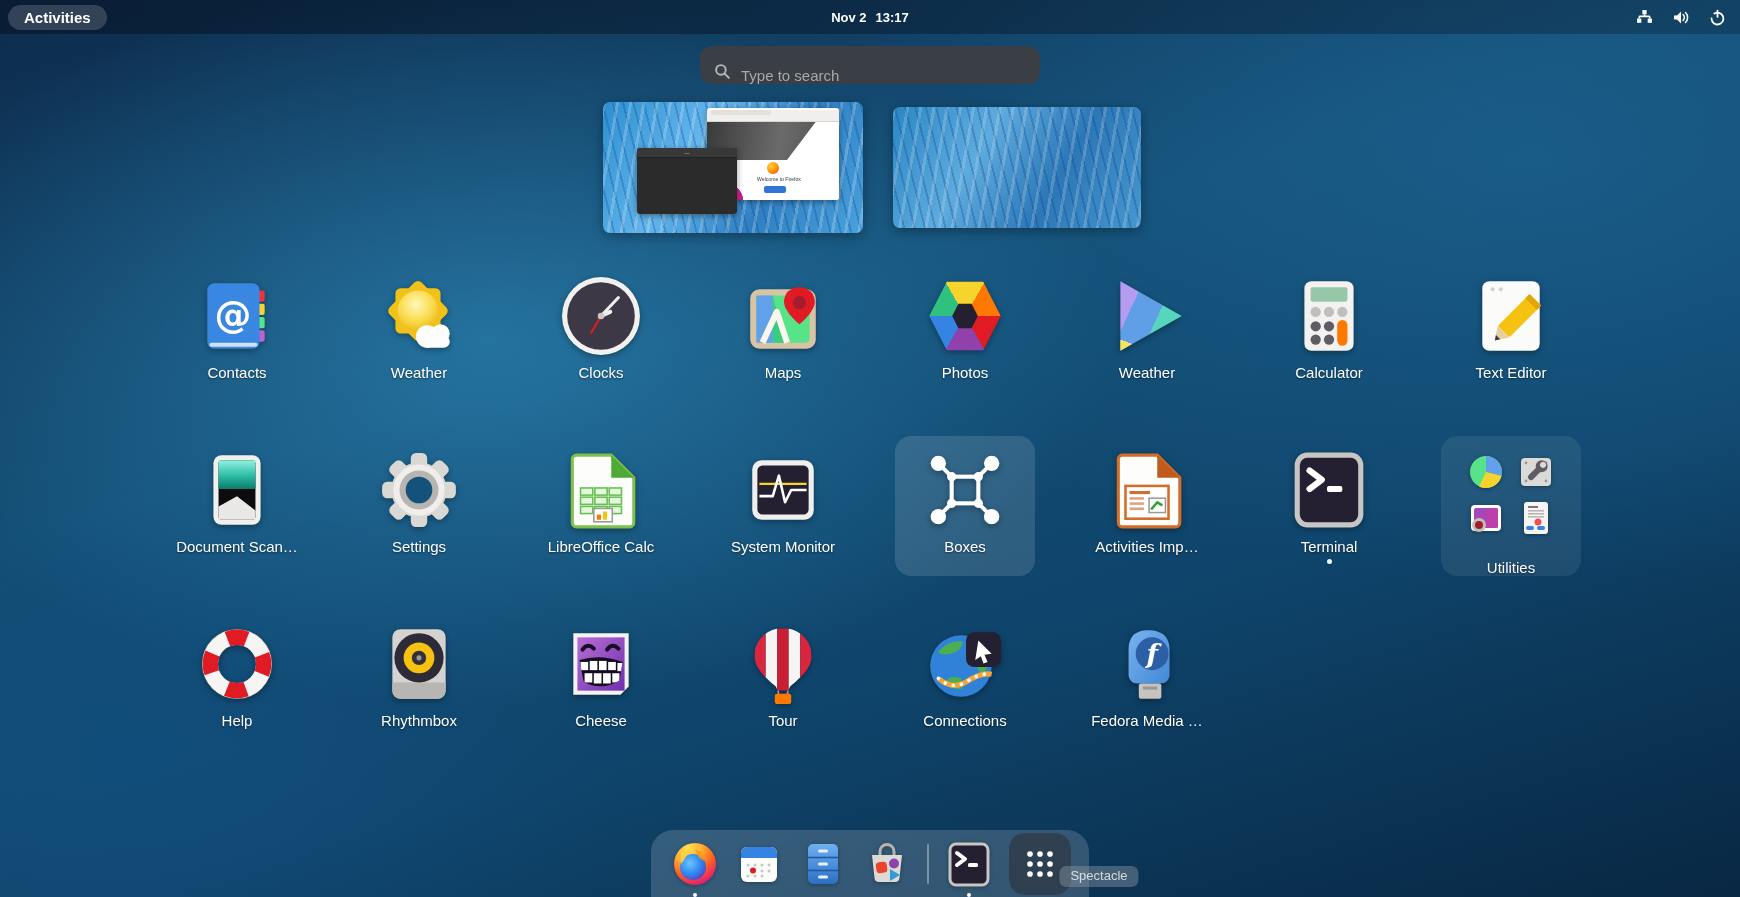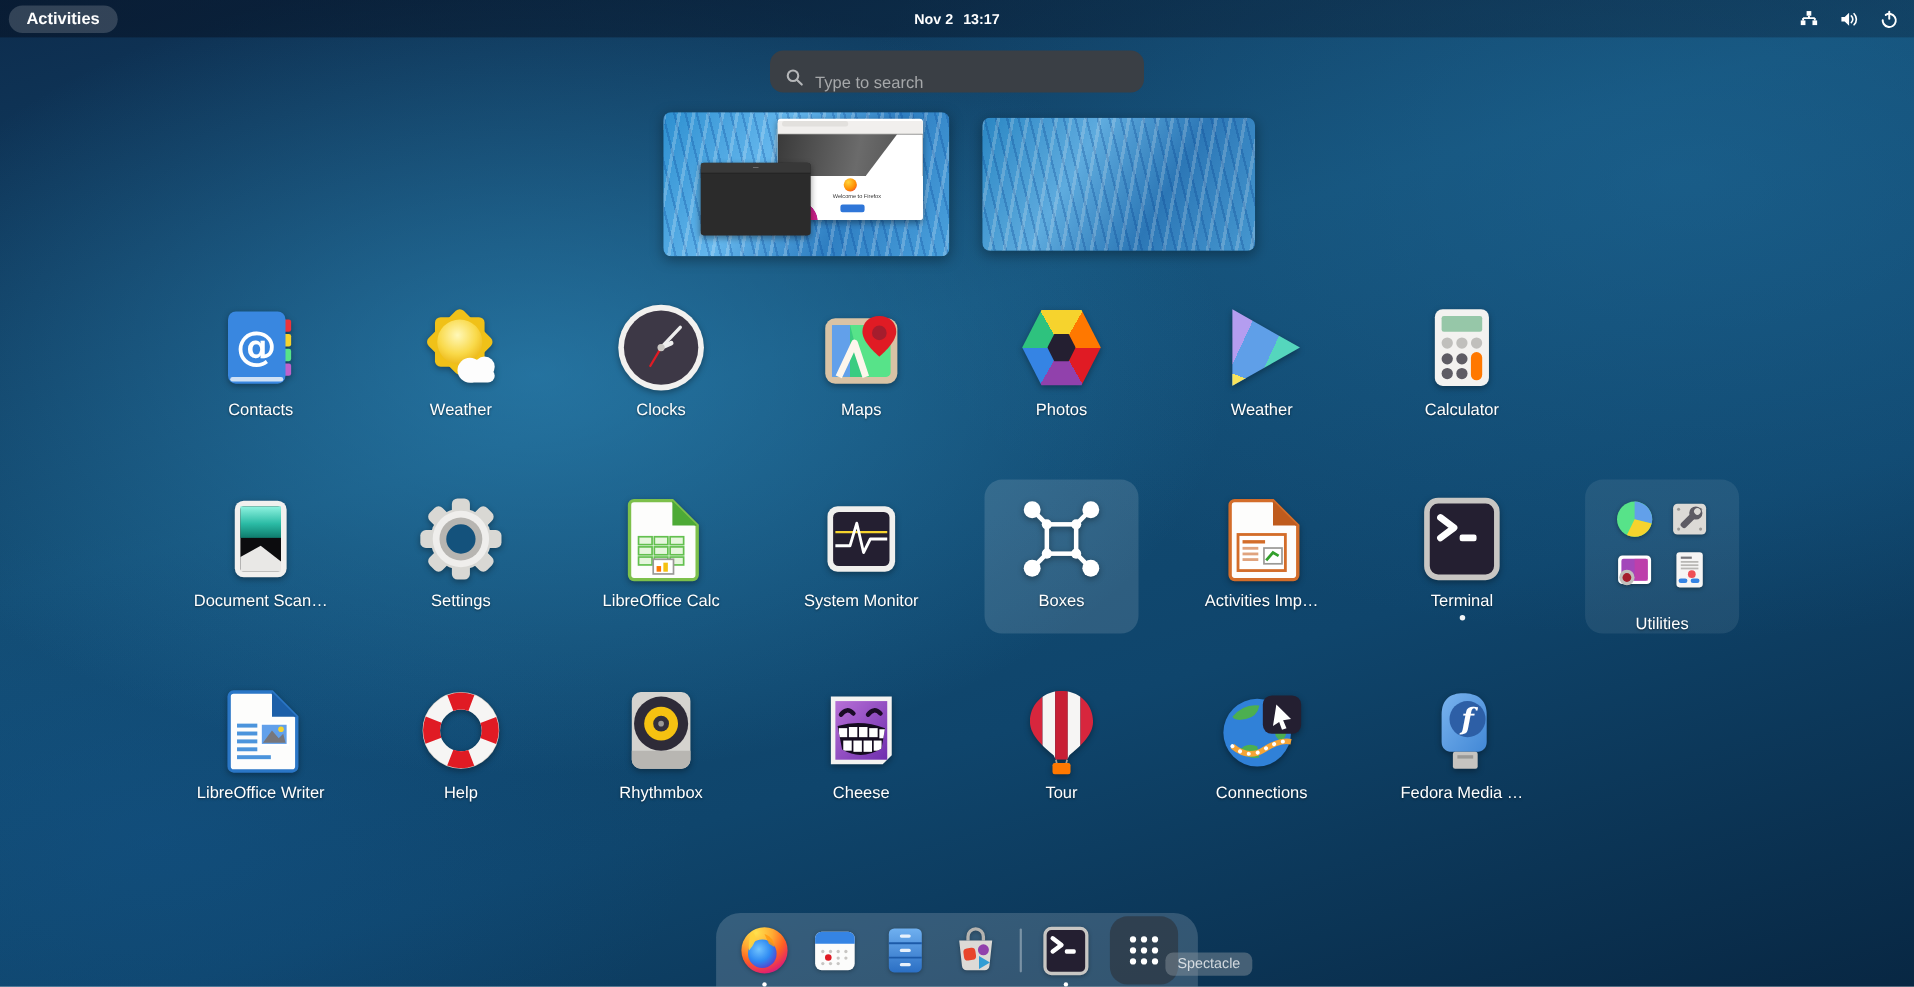--- a/index.html
+++ b/index.html
@@ -279,20 +279,36 @@
           <g fill="#5e5c64">
             <circle cx="27" cy="50" r="5"></circle>
               <circle cx="40" cy="50" r="5"></circle>
             <circle cx="27" cy="63" r="5"></circle>
               <circle cx="40" cy="63" r="5"></circle>
           </g>
           <rect x="48" y="44" width="10" height="25" rx="5" fill="#ff7800"></rect>
         </svg>
       </div>
       <div class="app-label">Calculator</div>
+    </div>
+    <div class="cell">
+      <div class="app-icon">
+        <svg viewBox="0 0 80 80">
+          <rect x="12" y="6" width="56" height="68" rx="7" fill="#fbfbfa"></rect>
+          <circle cx="22" cy="14" r="2" fill="#d5d3cf"></circle>
+            <circle cx="30" cy="14" r="2" fill="#d5d3cf"></circle>
+          <g transform="rotate(45 44 44)">
+            <rect x="36" y="16" width="16" height="44" rx="2" fill="#f5c211"></rect>
+            <rect x="36" y="16" width="16" height="6" fill="#e5a50a"></rect>
+            <path d="M36 60 h16 l-8 12 z" fill="#e8cfa0"></path>
+            <path d="M41 67.5 l3 4.5 l3 -4.5 z" fill="#3d3846"></path>
+          </g>
+        </svg>
+      </div>
+      <div class="app-label">Text Editor</div>
     </div>
   </div>
 
   <div class="grid-row">
     <div class="cell">
       <div class="app-icon">
         <svg viewBox="0 0 80 80">
           <defs>
               <linearGradient id="scn" x1="0" y1="0" x2="0" y2="1">
             <stop offset="0%" stop-color="#8ff3e0"></stop>
@@ -455,39 +471,20 @@
         </div>
       </div>
       <div class="app-label">Utilities</div>
     </div>
   </div>
 
   <div class="grid-row">
     <div class="cell">
       <div class="app-icon">
         <svg viewBox="0 0 80 80">
-          <path d="M16 6 H50 L72 28 V72 a4 4 0 0 1 -4 4 H16 a4 4 0 0 1 -4 -4 V10 a4 4 0 0 1 4 -4 Z" fill="#fdfdfc" stroke="#2a76c6" stroke-width="3"></path>
-          <path d="M50 6 L72 28 H50 Z" fill="#1c5fa8"></path>
-          <g fill="#4b94dc">
-            <rect x="19" y="34" width="18" height="3.5"></rect>
-              <rect x="19" y="41" width="18" height="3.5"></rect>
-            <rect x="19" y="48" width="18" height="3.5"></rect>
-              <rect x="19" y="55" width="18" height="3.5"></rect>
-            <rect x="19" y="62" width="30" height="3.5"></rect>
-          </g>
-          <rect x="40" y="34" width="24" height="19" fill="#62a0ea" stroke="#fff" stroke-width="2"></rect>
-          <path d="M42 51 L50 40 L56 47 L60 43 L62 51 Z" fill="#77767b"></path>
-          <circle cx="58" cy="39" r="2.5" fill="#f6d32d"></circle>
-        </svg>
-      </div>
-      <div class="app-label">LibreOffice Writer</div>
-    </div>
-    <div class="cell">
-      <div class="app-icon">
-        <svg viewBox="0 0 80 80">
           <circle cx="40" cy="40" r="33" fill="none" stroke="#cdc9c2" stroke-width="2"></circle>
           <circle cx="40" cy="40" r="26" fill="none" stroke="#f6f5f4" stroke-width="15"></circle>
           <circle cx="40" cy="40" r="26" fill="none" stroke="#e01b24" stroke-width="15" stroke-dasharray="19 21.85" transform="rotate(-111 40 40)"></circle>
         </svg>
       </div>
       <div class="app-label">Help</div>
     </div>
     <div class="cell">
       <div class="app-icon">
         <svg viewBox="0 0 80 80">

